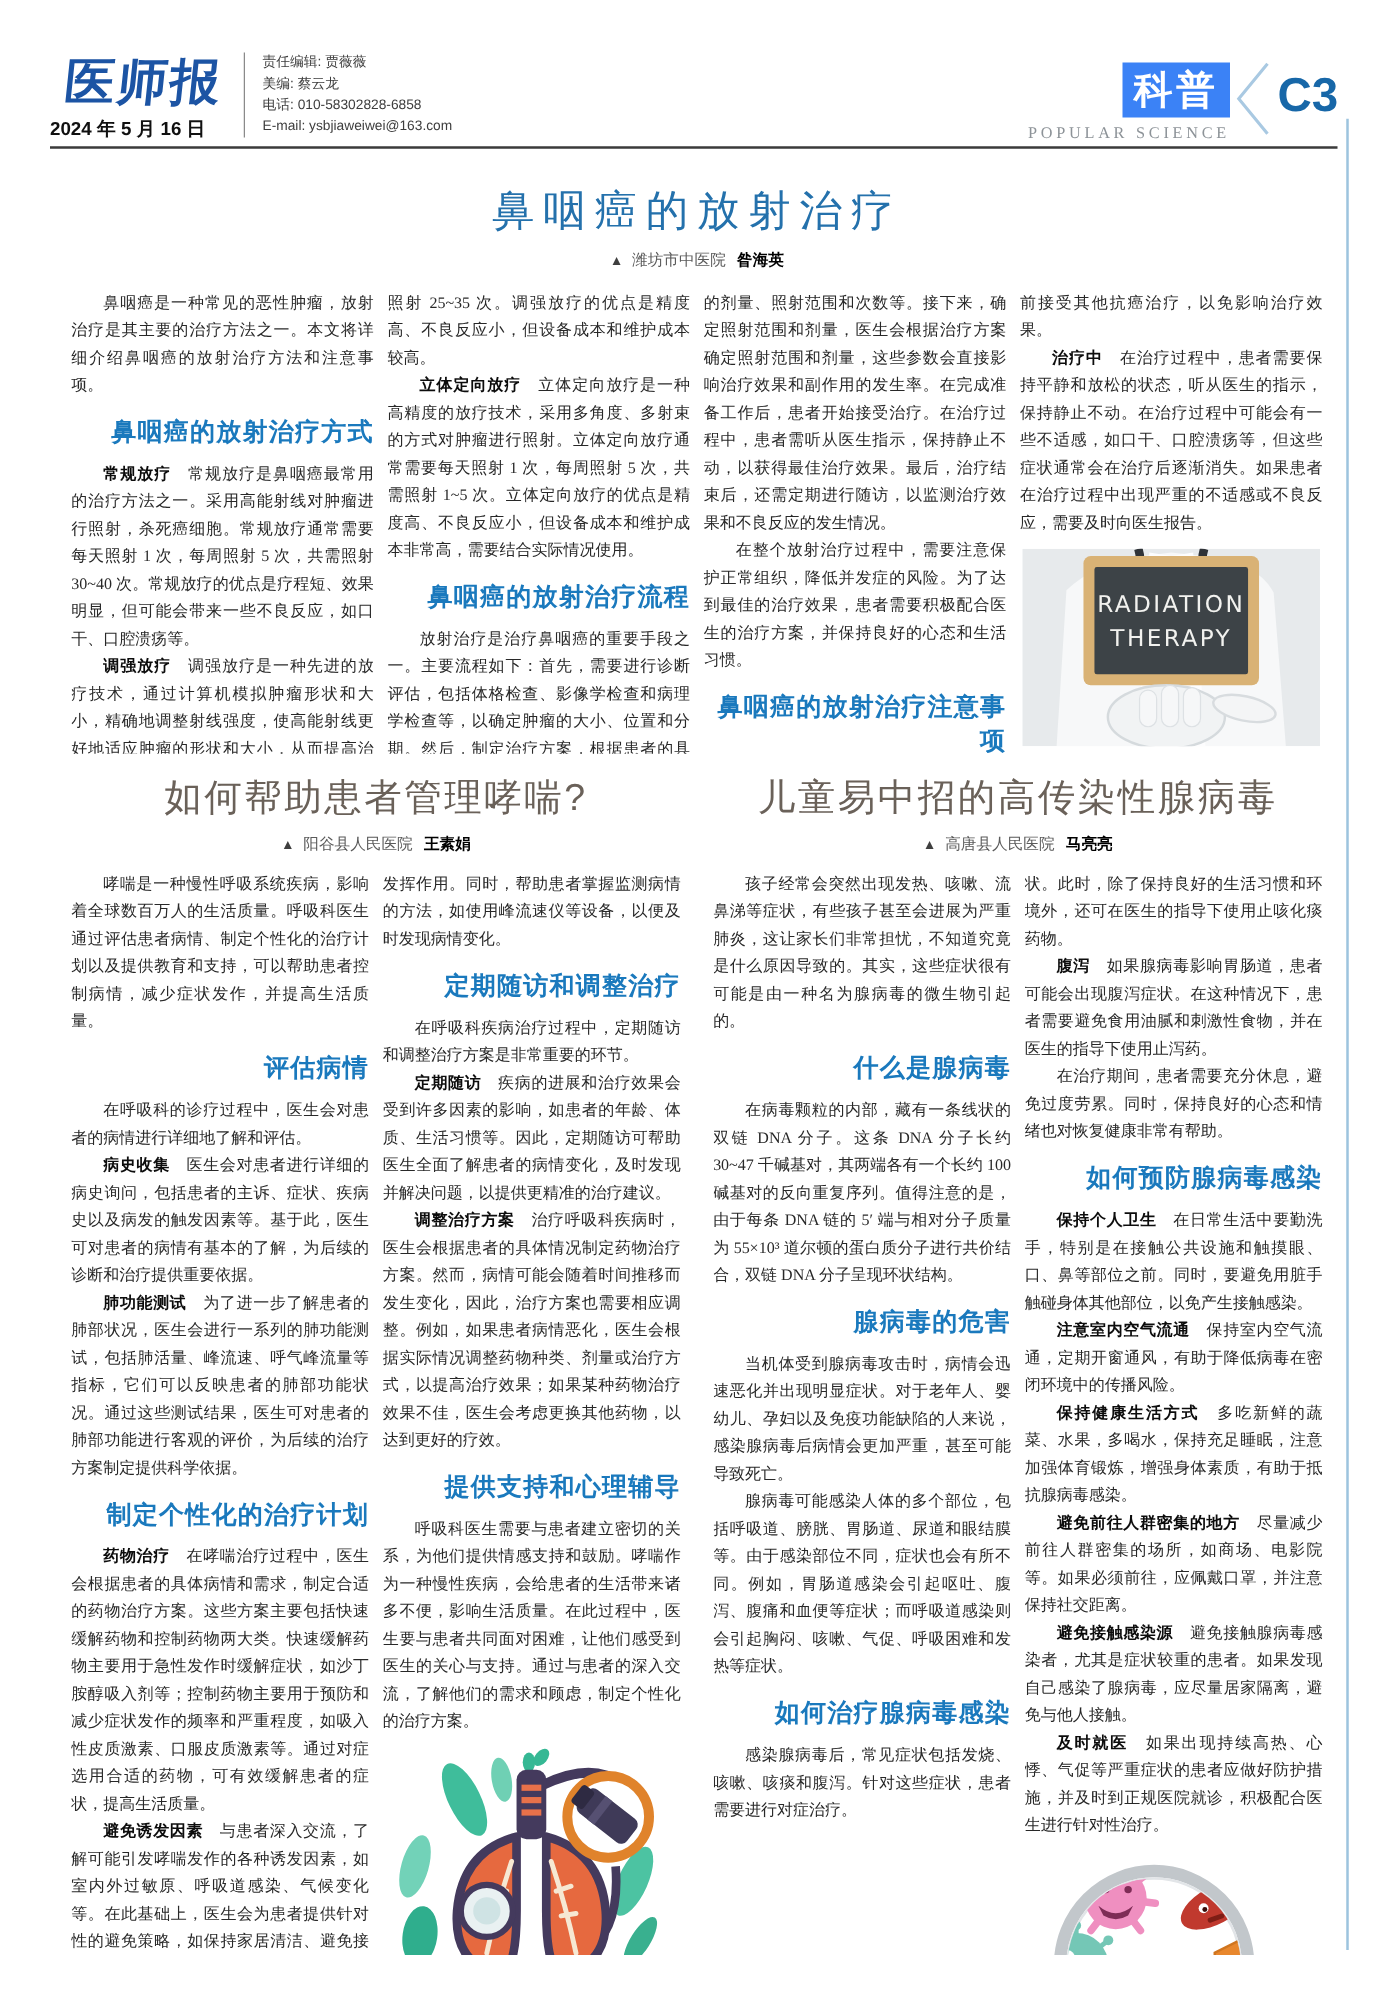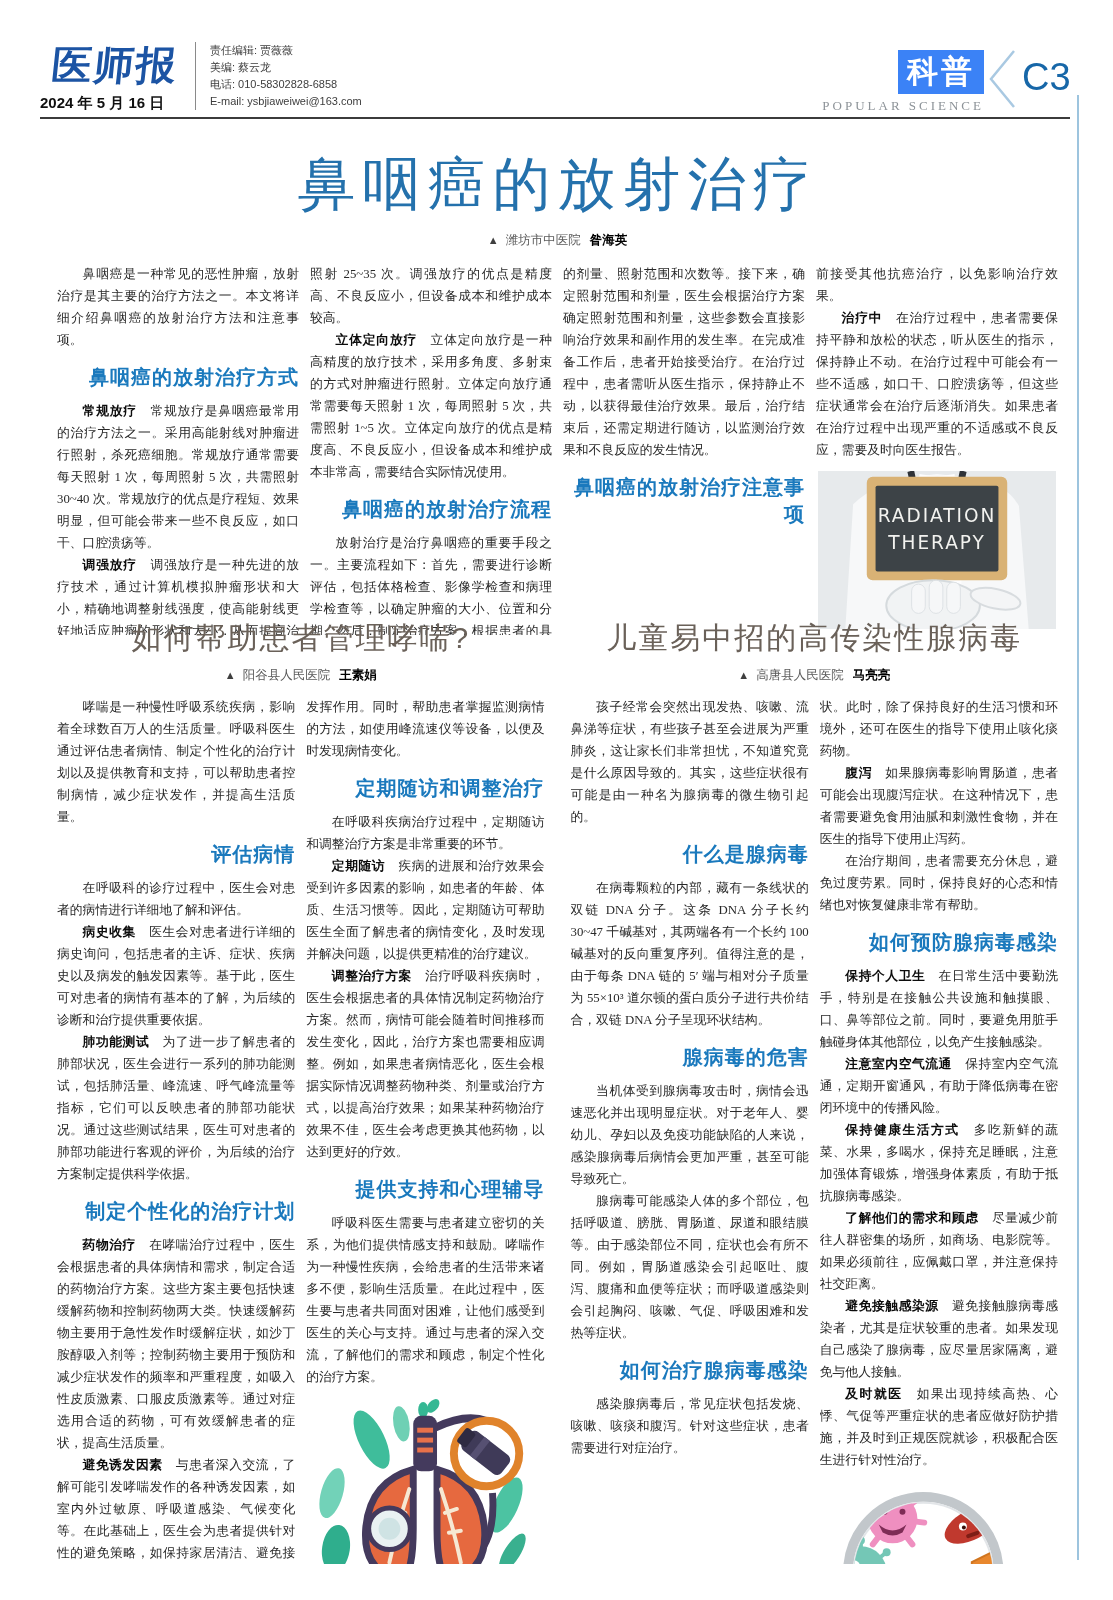--- a/index.html
+++ b/index.html
@@ -14,28 +14,28 @@
         font-family:"Liberation Sans","DejaVu Sans",sans-serif;}
   .m-div{position:absolute;left:155px;top:8px;width:1px;height:68px;background:#8a8a8a;}
   .m-info{position:absolute;left:170px;top:8px;font-size:11px;line-height:17px;color:#3d3d3d;
         font-family:"Liberation Sans","DejaVu Sans",sans-serif;}
   .sec-box{position:absolute;left:858px;top:16px;width:86px;height:44px;background:#3b82f6;color:#fff;
         text-align:center;font-family:"Liberation Sans","DejaVu Sans",sans-serif;font-weight:700;
         font-size:31px;line-height:44px;letter-spacing:3px;}
   .sec-en{position:absolute;left:752px;top:64px;width:192px;text-align:right;font-size:13px;
         letter-spacing:3px;color:#8d9398;font-family:"Liberation Serif","DejaVu Serif",serif;}
   .chev{position:absolute;left:946px;top:16px;width:30px;height:58px;}
-  .pageno{position:absolute;left:982px;top:22px;font-size:38px;font-weight:400;color:#1767a8;
+  .pageno{position:absolute;left:982px;top:22px;font-size:38px;font-weight:700;color:#1767a8;
         font-family:"Liberation Sans","DejaVu Sans",sans-serif;}
   .head-rule{position:absolute;left:40px;top:117px;width:1030px;height:2px;background:#3b3b3b;}
   .right-line{position:absolute;left:1077px;top:95px;width:2px;height:1465px;background:#9dc4de;}
 
   
   .art1{position:absolute;left:57px;top:146px;width:1001px;}
-  .title1{margin:0;text-align:center;font-size:58px;font-weight:400;color:#2471ac;letter-spacing:7px;
+  .title1{margin:0;text-align:center;font-size:34px;font-weight:400;color:#2471ac;letter-spacing:7px;
         font-family:Liberation Sans, sans-serif;}
   .byline{text-align:center;font-size:12.5px;color:#5a5a5a;margin-top:8px;
         font-family:"Liberation Sans","DejaVu Sans",sans-serif;}
   .byline .tri{font-size:11px;color:#3f3f3f;margin-right:7px;}
   .byline .auth{font-weight:700;color:#000;margin-left:9px;}
   .cols{display:flex;gap:11px;margin-top:14px;}
   .col{flex:1;overflow:hidden;min-width:0;}
   .art1 .col{height:372px;}
   .bottom{position:absolute;left:57px;top:618px;width:1001px;display:flex;gap:26px;}
   .half{flex:1;min-width:0;}
@@ -93,20 +93,21 @@
           <p class="para ind"><b class="lead">调强放疗</b>　调强放疗是一种先进的放疗技术，通过计算机模拟肿瘤形状和大小，精确地调整射线强度，使高能射线更好地适应肿瘤的形状和大小，从而提高治疗效果和减少不良反应。调强放疗通常需要每天照射 1 次，每周照射 5 次，共需</p>
         </div>
         <div class="col">
           <p class="para">照射 25~35 次。调强放疗的优点是精度高、不良反应小，但设备成本和维护成本较高。</p>
           <p class="para ind"><b class="lead">立体定向放疗</b>　立体定向放疗是一种高精度的放疗技术，采用多角度、多射束的方式对肿瘤进行照射。立体定向放疗通常需要每天照射 1 次，每周照射 5 次，共需照射 1~5 次。立体定向放疗的优点是精度高、不良反应小，但设备成本和维护成本非常高，需要结合实际情况使用。</p>
           <h3 class="sec-head">鼻咽癌的放射治疗流程</h3>
           <p class="para ind">放射治疗是治疗鼻咽癌的重要手段之一。主要流程如下：首先，需要进行诊断评估，包括体格检查、影像学检查和病理学检查等，以确定肿瘤的大小、位置和分期。然后，制定治疗方案，根据患者的具体情况制定个性化的治疗方案，包括放射治疗</p>
         </div>
         <div class="col">
           <p class="para">的剂量、照射范围和次数等。接下来，确定照射范围和剂量，医生会根据治疗方案确定照射范围和剂量，这些参数会直接影响治疗效果和副作用的发生率。在完成准备工作后，患者开始接受治疗。在治疗过程中，患者需听从医生指示，保持静止不动，以获得最佳治疗效果。最后，治疗结束后，还需定期进行随访，以监测治疗效果和不良反应的发生情况。</p>
+          <p class="para ind">在整个放射治疗过程中，需要注意保护正常组织，降低并发症的风险。为了达到最佳的治疗效果，患者需要积极配合医生的治疗方案，并保持良好的心态和生活习惯。</p>
           <h3 class="sec-head">鼻咽癌的放射治疗注意事项</h3>
         </div>
         <div class="col">
           <p class="para">前接受其他抗癌治疗，以免影响治疗效果。</p>
           <p class="para ind"><b class="lead">治疗中</b>　在治疗过程中，患者需要保持平静和放松的状态，听从医生的指示，保持静止不动。在治疗过程中可能会有一些不适感，如口干、口腔溃疡等，但这些症状通常会在治疗后逐渐消失。如果患者在治疗过程中出现严重的不适感或不良反应，需要及时向医生报告。</p>
           <figure class="fig" id="fig-radiation">
       <svg viewBox="0 0 244 162" style="height:158px" preserveAspectRatio="xMidYMid meet">
         <rect width="244" height="162" fill="#e7eaec"></rect>
         <path d="M28,162 L36,34 Q60,12 92,7 L122,3 L156,7 Q194,13 206,36 L216,162 Z" fill="#f7f8f9"></path>
         <path d="M104,3 L122,6 L140,3 L150,162 L94,162 Z" fill="#fdfdfe"></path>
@@ -219,21 +220,21 @@
             <p class="para ind">感染腺病毒后，常见症状包括发烧、咳嗽、咳痰和腹泻。针对这些症状，患者需要进行对症治疗。</p>
           </div>
           <div class="col">
             <p class="para">状。此时，除了保持良好的生活习惯和环境外，还可在医生的指导下使用止咳化痰药物。</p>
             <p class="para ind"><b class="lead">腹泻</b>　如果腺病毒影响胃肠道，患者可能会出现腹泻症状。在这种情况下，患者需要避免食用油腻和刺激性食物，并在医生的指导下使用止泻药。</p>
             <p class="para ind">在治疗期间，患者需要充分休息，避免过度劳累。同时，保持良好的心态和情绪也对恢复健康非常有帮助。</p>
             <h3 class="sec-head">如何预防腺病毒感染</h3>
             <p class="para ind"><b class="lead">保持个人卫生</b>　在日常生活中要勤洗手，特别是在接触公共设施和触摸眼、口、鼻等部位之前。同时，要避免用脏手触碰身体其他部位，以免产生接触感染。</p>
             <p class="para ind"><b class="lead">注意室内空气流通</b>　保持室内空气流通，定期开窗通风，有助于降低病毒在密闭环境中的传播风险。</p>
             <p class="para ind"><b class="lead">保持健康生活方式</b>　多吃新鲜的蔬菜、水果，多喝水，保持充足睡眠，注意加强体育锻炼，增强身体素质，有助于抵抗腺病毒感染。</p>
-            <p class="para ind"><b class="lead">了解他们的需求和顾虑</b>　尽量减少前往人群密集的场所，如商场、电影院等。如果必须前往，应佩戴口罩，并注意保持社交距离。</p>
+            <p class="para ind"><b class="lead">避免前往人群密集的地方</b>　尽量减少前往人群密集的场所，如商场、电影院等。如果必须前往，应佩戴口罩，并注意保持社交距离。</p>
             <p class="para ind"><b class="lead">避免接触感染源</b>　避免接触腺病毒感染者，尤其是症状较重的患者。如果发现自己感染了腺病毒，应尽量居家隔离，避免与他人接触。</p>
             <p class="para ind"><b class="lead">及时就医</b>　如果出现持续高热、心悸、气促等严重症状的患者应做好防护措施，并及时到正规医院就诊，积极配合医生进行针对性治疗。</p>
             <figure class="fig" id="fig-virus">
       <svg viewBox="0 0 238 200" style="height:198px" preserveAspectRatio="xMidYMid meet">
         <defs>
                   <clipPath id="lensclip">
                     <circle cx="103" cy="92" r="70"></circle>
                   </clipPath>
                 </defs>
         <g>

